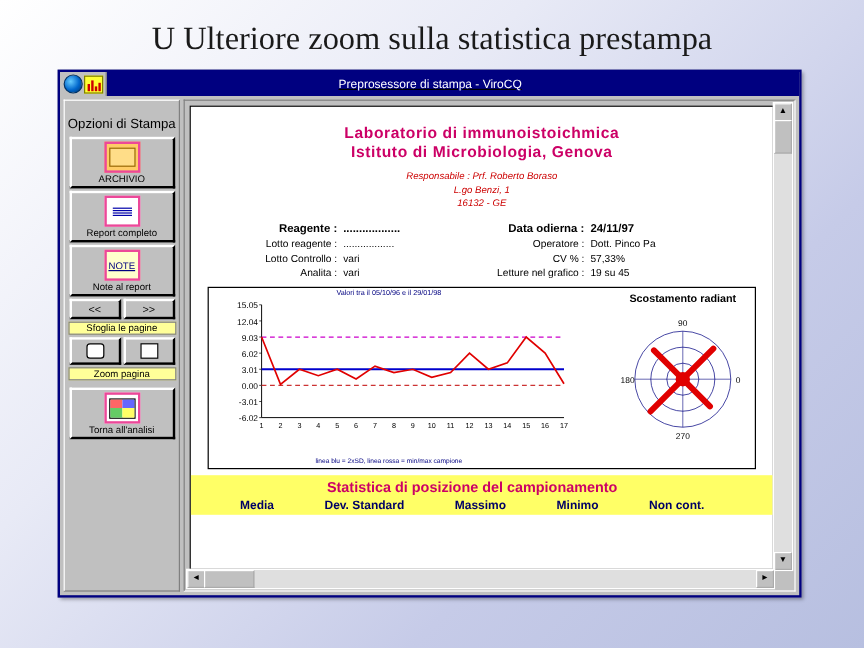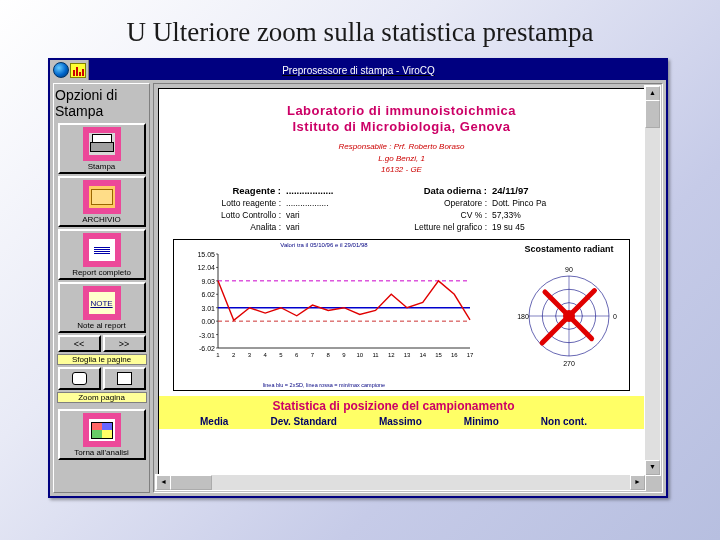--- a/index.html
+++ b/index.html
@@ -79,36 +79,36 @@
     width: 97px;
     background: #c0c0c0;
     border: 1px solid #ffffff;
     border-right-color: #808080; border-bottom-color: #808080;
     box-sizing: border-box;
     padding: 2px 1px;
     display: flex; flex-direction: column; align-items: center;
     gap: 2px;
   }
   .sb-title {
-    font-size: 14px; color: #000; margin: 1px 0 2px 0;
+    font-size: 11px; color: #000; margin: 12px 0 2px 0;
   }
   .sb-btn {
     width: 88px;
     background: #c0c0c0;
     border: 2px outset #ffffff;
     border-right-color:#404040; border-bottom-color:#404040;
     display: flex; flex-direction: column; align-items: center;
     padding: 2px 0 1px 0;
     box-sizing: border-box;
   }
   .sb-btn .lbl { font-size: 8px; color: #000; margin-top: 1px; }
   .sb-ico {
     width: 26px; height: 22px;
     background: #ffffff;
-    border: 6px solid #ec4899;
+    border: 2px solid #ec4899;
     position: relative;
     display: flex; align-items: center; justify-content: center;
     font-size: 8px; color: #000080;
     overflow: hidden;
     text-decoration: underline;
   }
   .sb-ico.printer { background: #d8d8d8; }
   .sb-ico.doc { background: #ffffff; }
   .sb-ico.note { background: #ffffcc; }
   .sb-ico .line { width: 16px; height: 1px; background: #0000aa; margin: 1px 0; }
@@ -225,27 +225,20 @@
     </div>
     <div class="titlebar-text">Preprosessore di stampa - ViroCQ</div>
     <div style="width:38px"></div>
   </div>
 
   <div class="win-body">
 
     <div class="sidebar">
       <div class="sb-title">Opzioni di Stampa</div>
 
-      <div class="sb-btn">
-        <div class="sb-ico printer">
-          <div style="width:18px;height:7px;background:#fff;border:1px solid #000;position:absolute;top:1px;left:3px"></div>
-          <div style="width:22px;height:8px;background:#a0a0a0;border:1px solid #000;position:absolute;top:9px;left:1px"></div>
-        </div>
-        <div class="lbl">Stampa</div>
-      </div>
 
       <div class="sb-btn">
         <div class="sb-ico" style="background:#ffcc66">
           <div style="width:20px;height:14px;background:#ffdd88;border:1px solid #996600"></div>
         </div>
         <div class="lbl">ARCHIVIO</div>
       </div>
 
       <div class="sb-btn">
         <div class="sb-ico doc">

